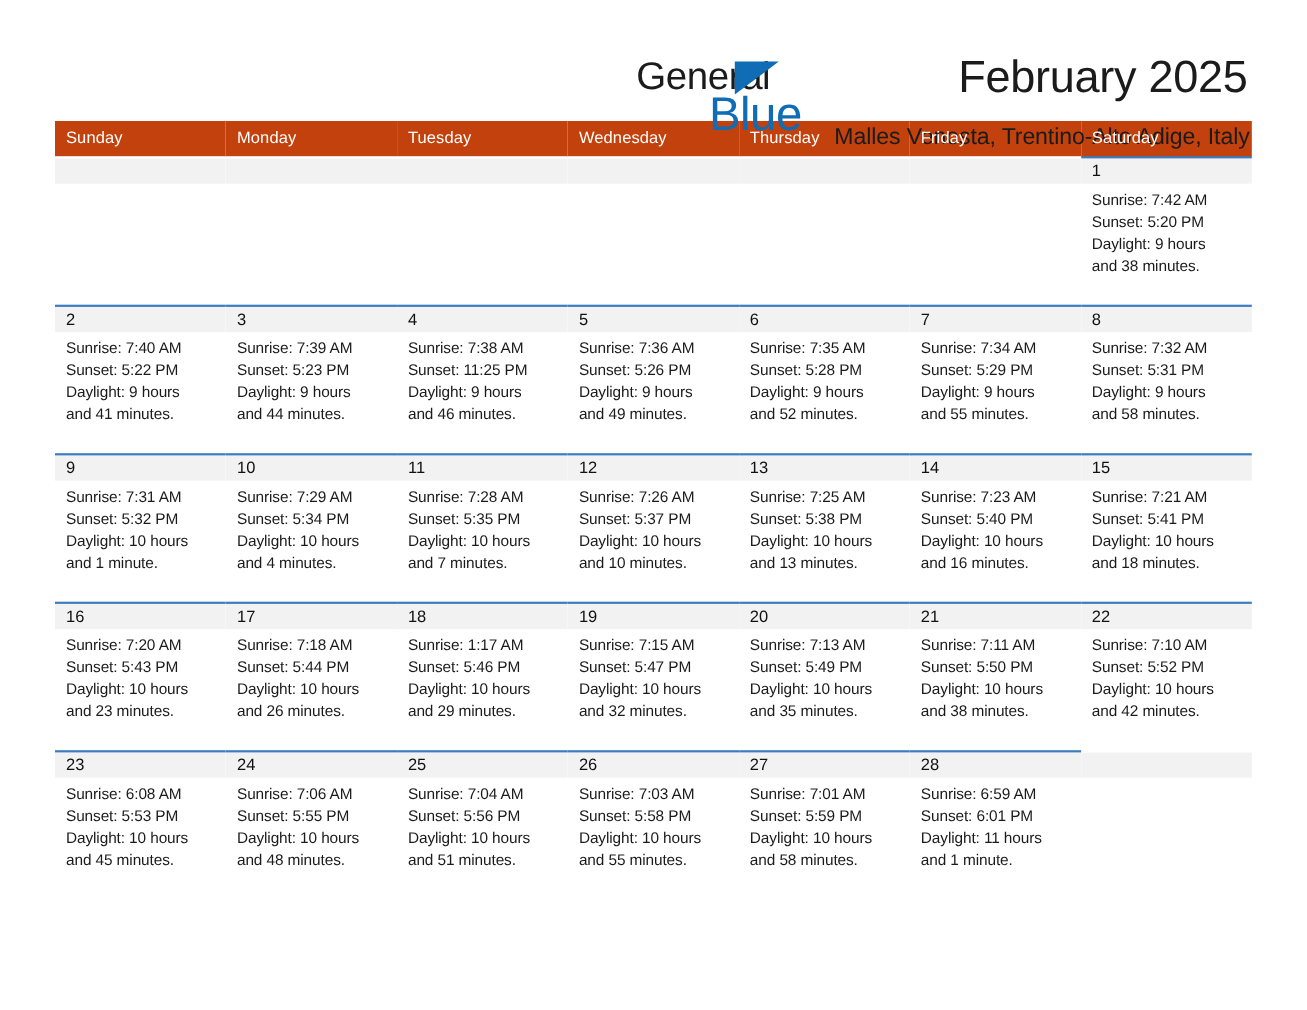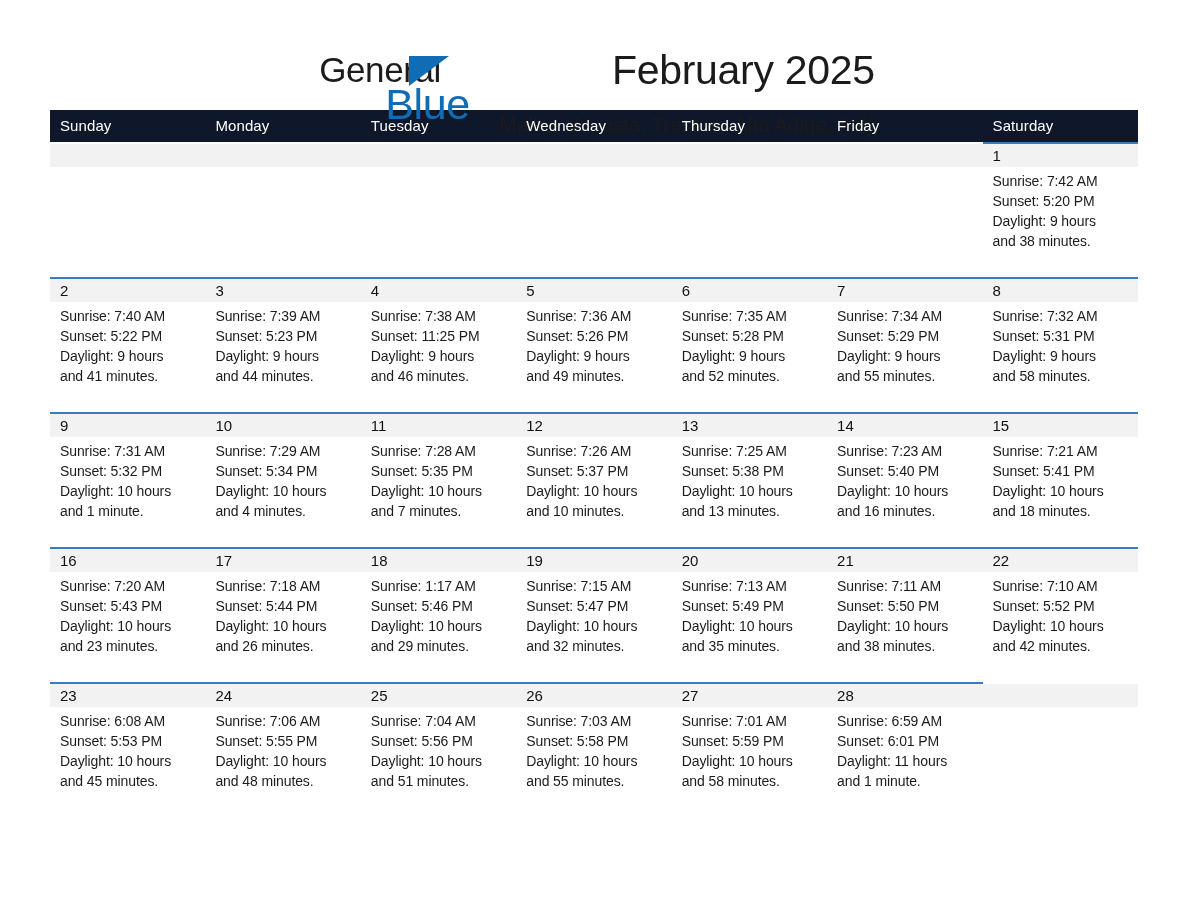--- a/index.html
+++ b/index.html
@@ -19,21 +19,21 @@
     position: relative;
     width: 1188px;
     height: 918px;
     padding: 0 50px;
   }
 
   
   .topbar {
     display: flex;
     align-items: flex-start;
-    justify-content: center;
+    justify-content: flex-end;
     padding-top: 44px;
     height: 110px;
   }
   .logo {
     position: relative;
     width: 190px;
     height: 72px;
     line-height: 1;
     user-select: none;
   }
@@ -83,21 +83,21 @@
     letter-spacing: -0.1px;
   }
 
   
   .calendar {
     width: 1088px;
     border-collapse: collapse;
     table-layout: fixed;
   }
   .calendar th {
-    background: #0f172a;
+    background: #c2410c;
     color: #ffffff;
     font-size: 15px;
     font-weight: normal;
     text-align: left;
     padding: 7px 0 8px 10px;
     height: 31px;
     letter-spacing: 0.1px;
   }
   .calendar td {
     vertical-align: top;

